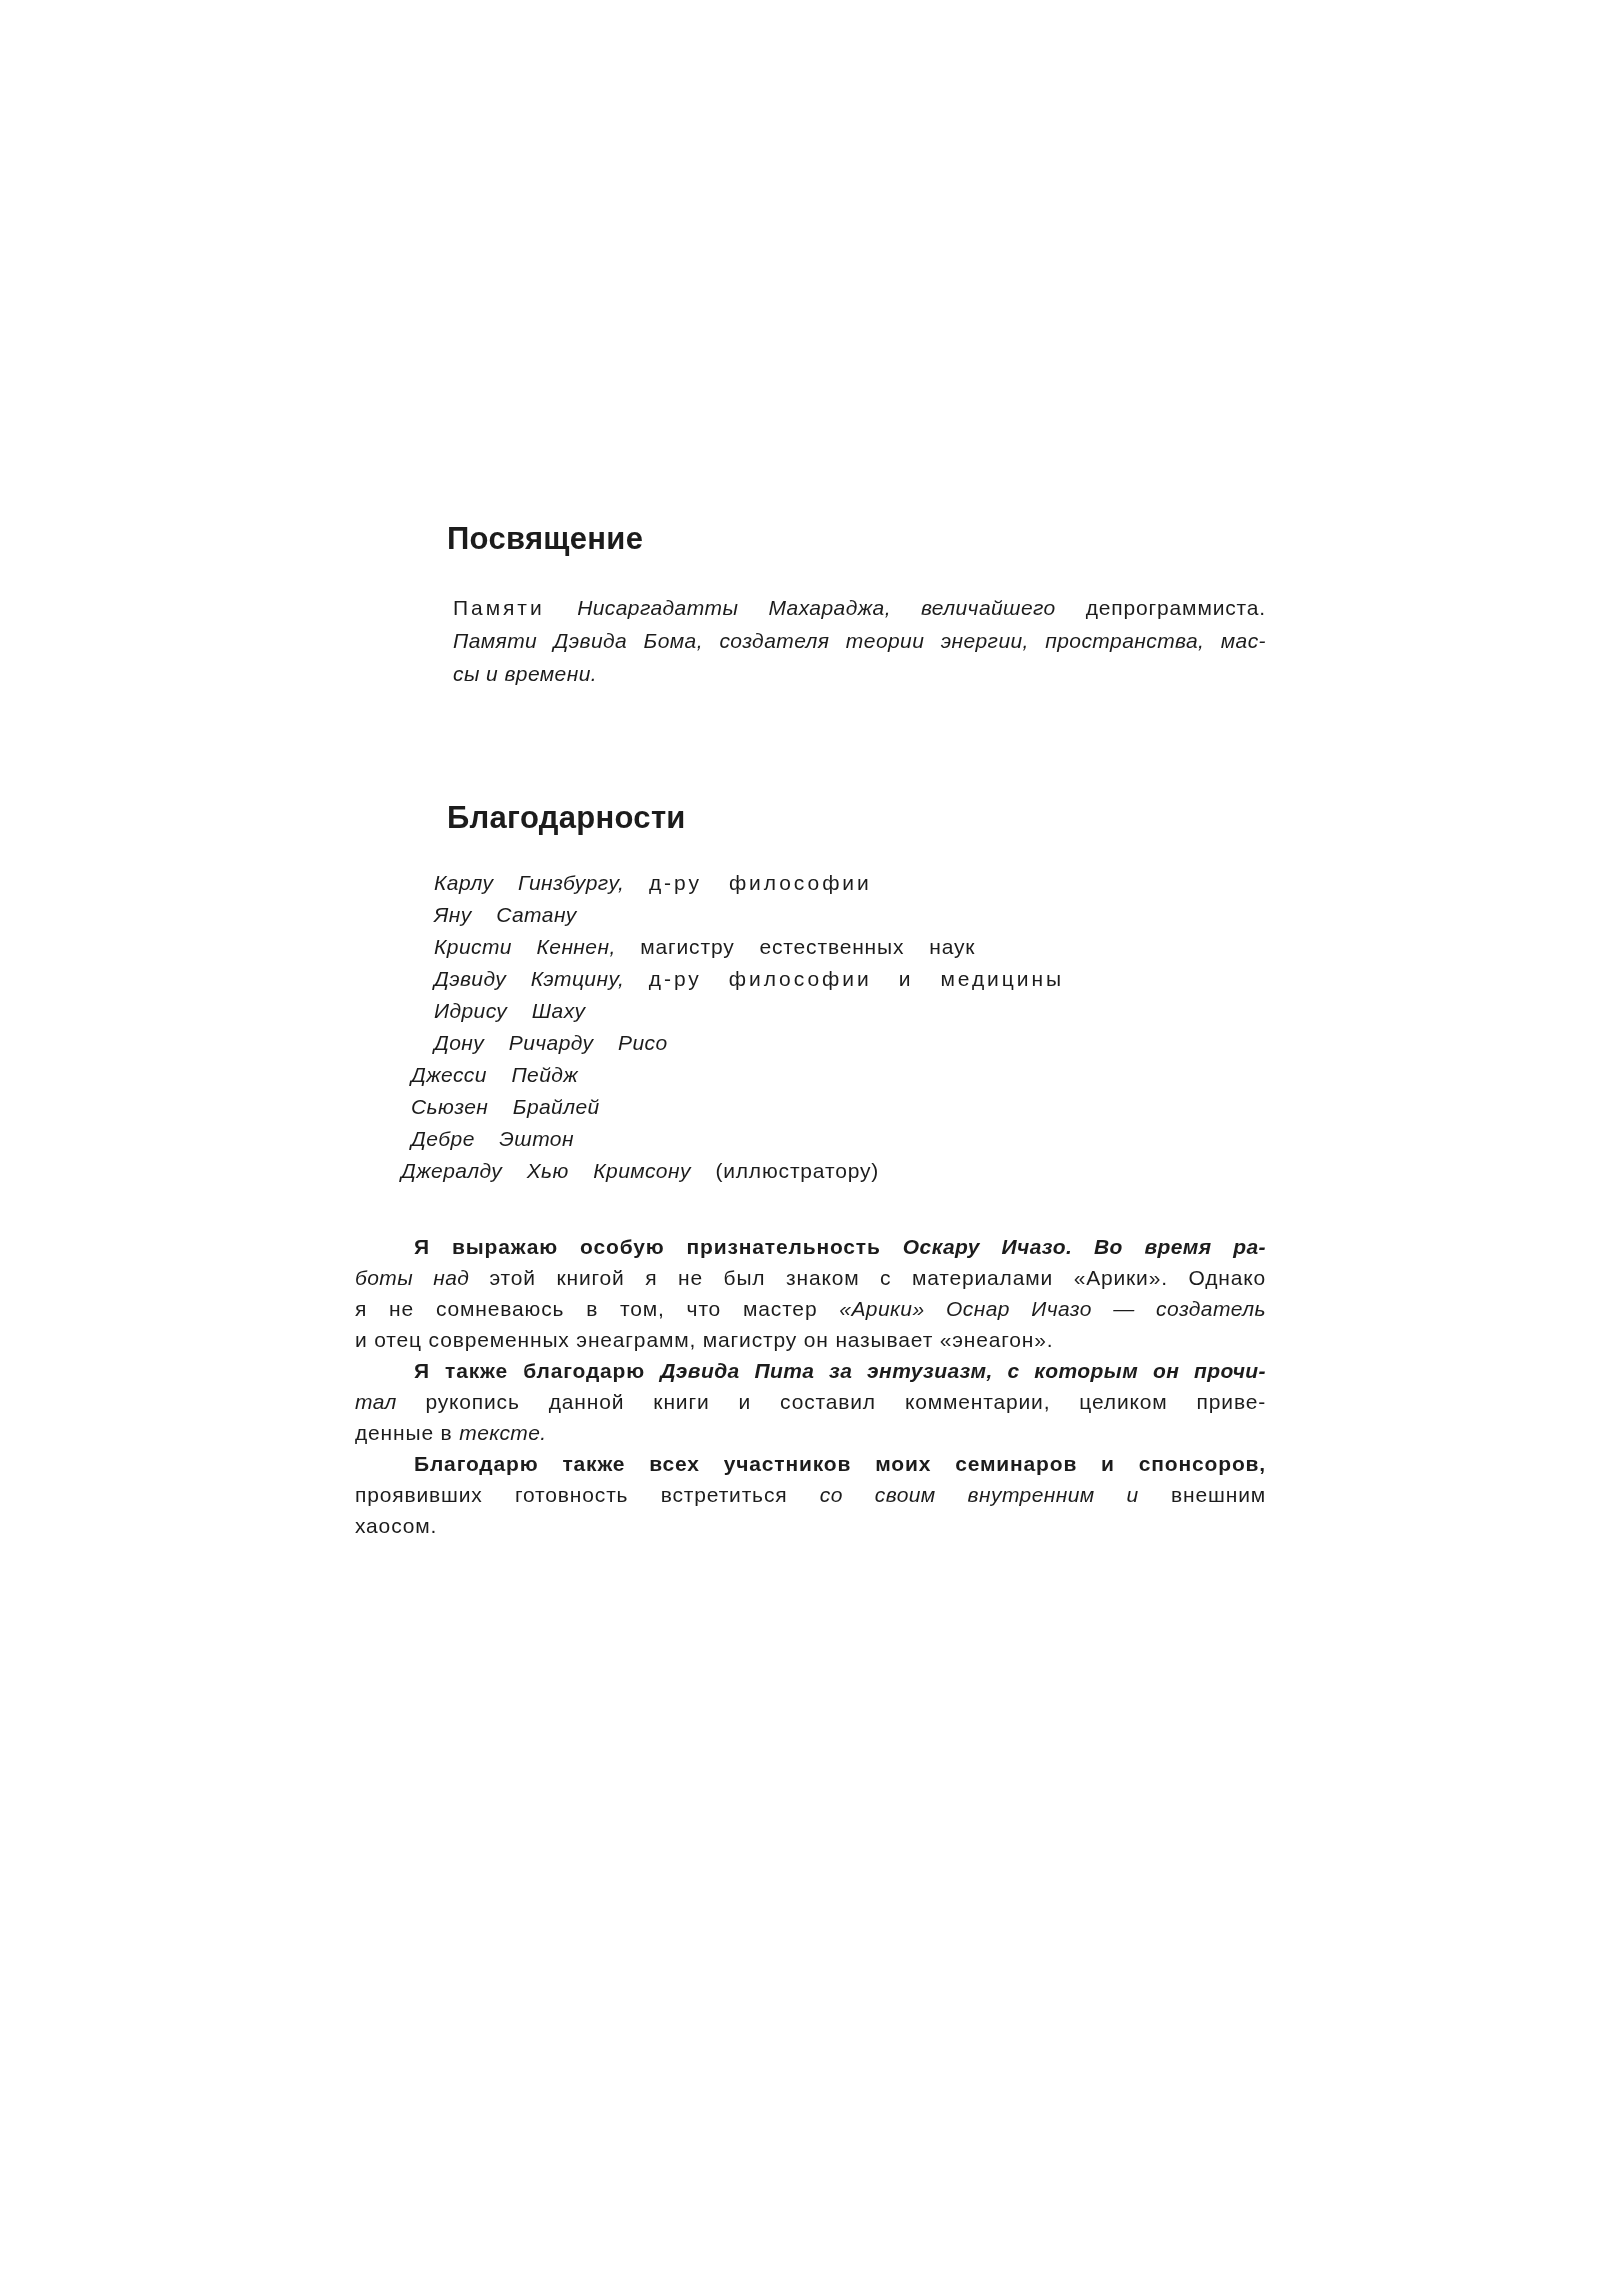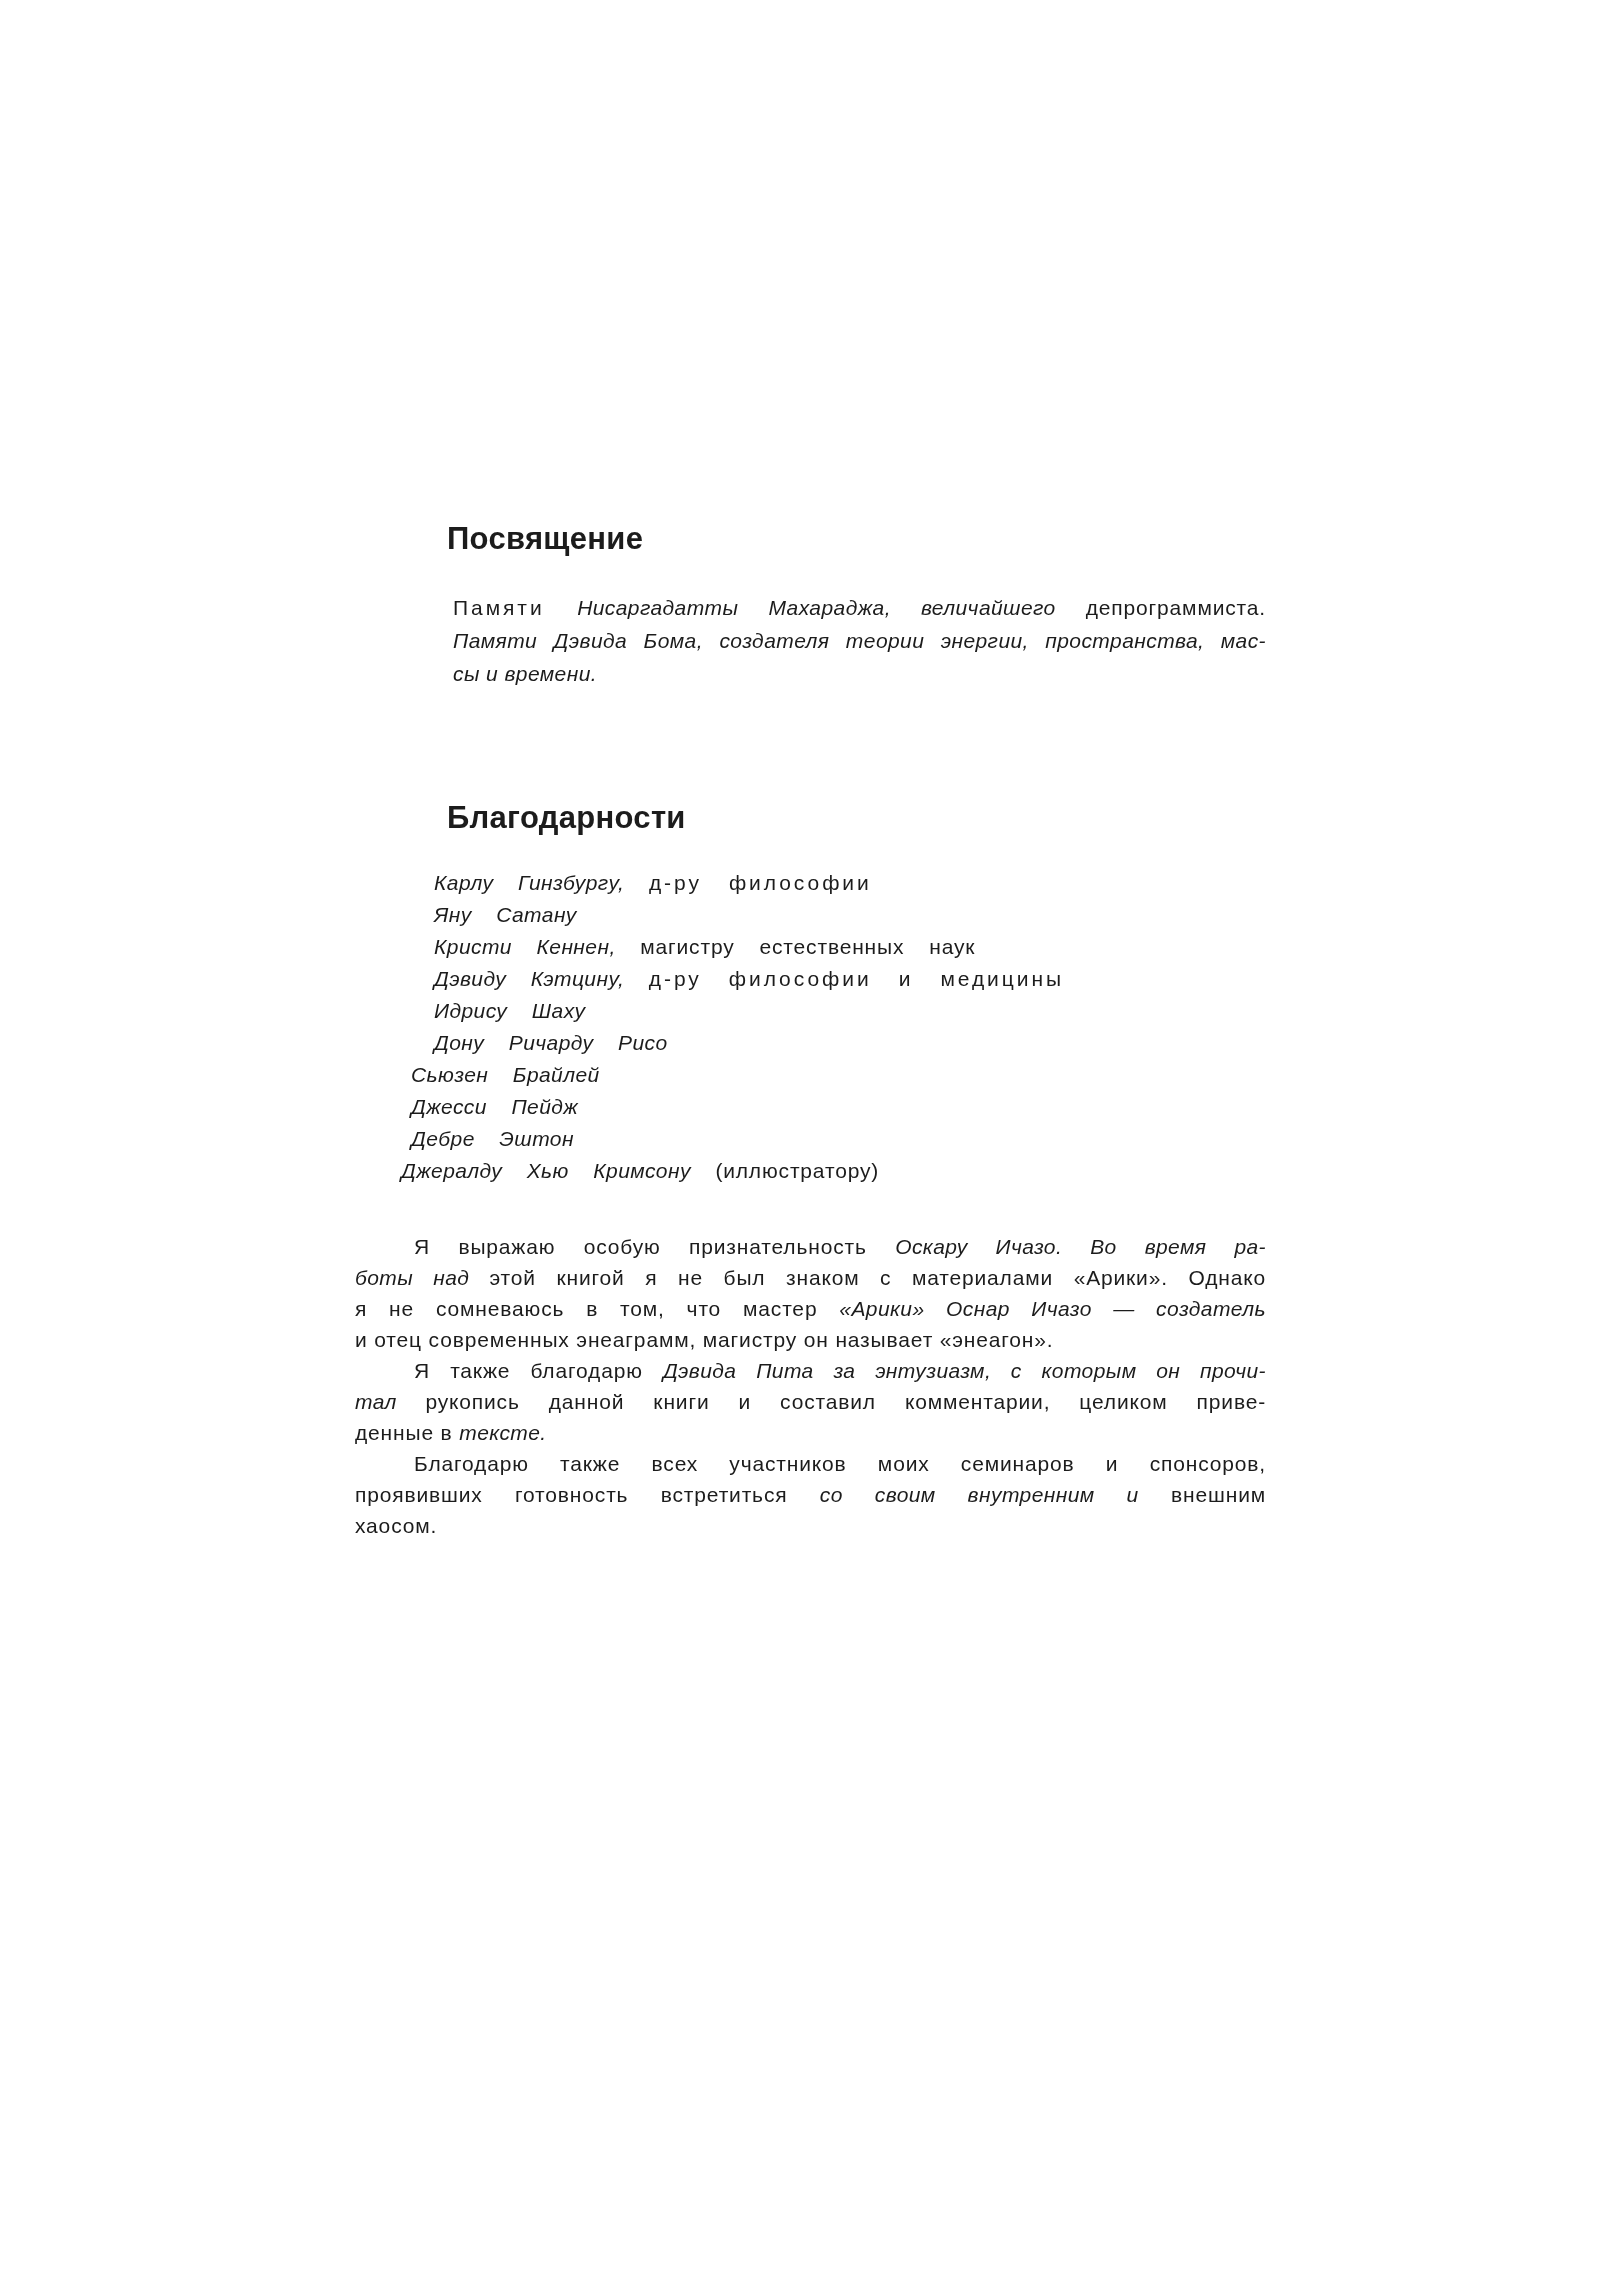--- a/index.html
+++ b/index.html
@@ -54,21 +54,21 @@
     margin-top: 44px;
     font-size: 21px;
     line-height: 31px;
   }
   .paragraph { margin: 0; }
   .line { white-space: normal; }
   .line.justify {
     text-align: justify;
     text-align-last: justify;
   }
-  .line.indent { text-indent: 59px; }
+  .line.indent { text-indent: 59px; font-weight: bold; }
   .seg-regular { font-style: normal; letter-spacing: 0.04em; }
   .seg-italic { font-style: italic; letter-spacing: 0.02em; }
   .seg-spaced { font-style: normal; letter-spacing: 0.14em; }
 </style>
 </head>
 <body>
 
 <div class="page">
 
   <section class="dedication-block">
@@ -82,22 +82,22 @@
 
   <section class="ack-block">
     <h1 class="section-title">Благодарности</h1>
     <div class="names-list">
         <div class="line"><span class="seg-italic">Карлу Гинзбургу, </span><span class="seg-spaced">д-ру философии</span></div>
         <div class="line"><span class="seg-italic">Яну Сатану</span></div>
         <div class="line"><span class="seg-italic">Кристи Кеннен, </span><span class="seg-regular">магистру естественных наук</span></div>
         <div class="line"><span class="seg-italic">Дэвиду Кэтцину, </span><span class="seg-spaced">д-ру философии и медицины</span></div>
         <div class="line"><span class="seg-italic">Идрису Шаху</span></div>
         <div class="line"><span class="seg-italic">Дону Ричарду Рисо</span></div>
+        <div class="line"><span class="seg-italic">Джесси Пейдж</span></div>
         <div class="line"><span class="seg-italic">Сьюзен Брайлей</span></div>
-        <div class="line"><span class="seg-italic">Джесси Пейдж</span></div>
         <div class="line"><span class="seg-italic">Дебре Эштон</span></div>
         <div class="line"><span class="seg-italic">Джералду Хью Кримсону </span><span class="seg-regular">(иллюстратору)</span></div>
       </div>
     <div class="paragraphs">
         <div class="paragraph">
           <div class="line justify indent"><span class="seg-regular">Я выражаю особую признательность </span><span class="seg-italic">Оскару Ичазо. Во время ра-</span></div>
           <div class="line justify"><span class="seg-italic">боты над </span><span class="seg-regular">этой книгой я не был знаком с материалами «Арики». Однако</span></div>
           <div class="line justify"><span class="seg-regular">я не сомневаюсь в том, что мастер </span><span class="seg-italic">«Арики» Оснар Ичазо — создатель</span></div>
           <div class="line"><span class="seg-regular">и отец современных энеаграмм, магистру он называет «энеагон».</span></div>
         </div>

